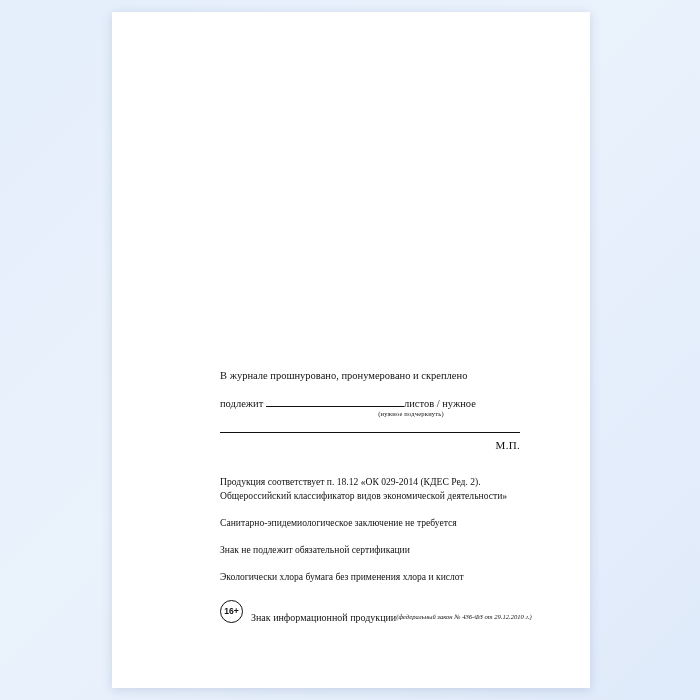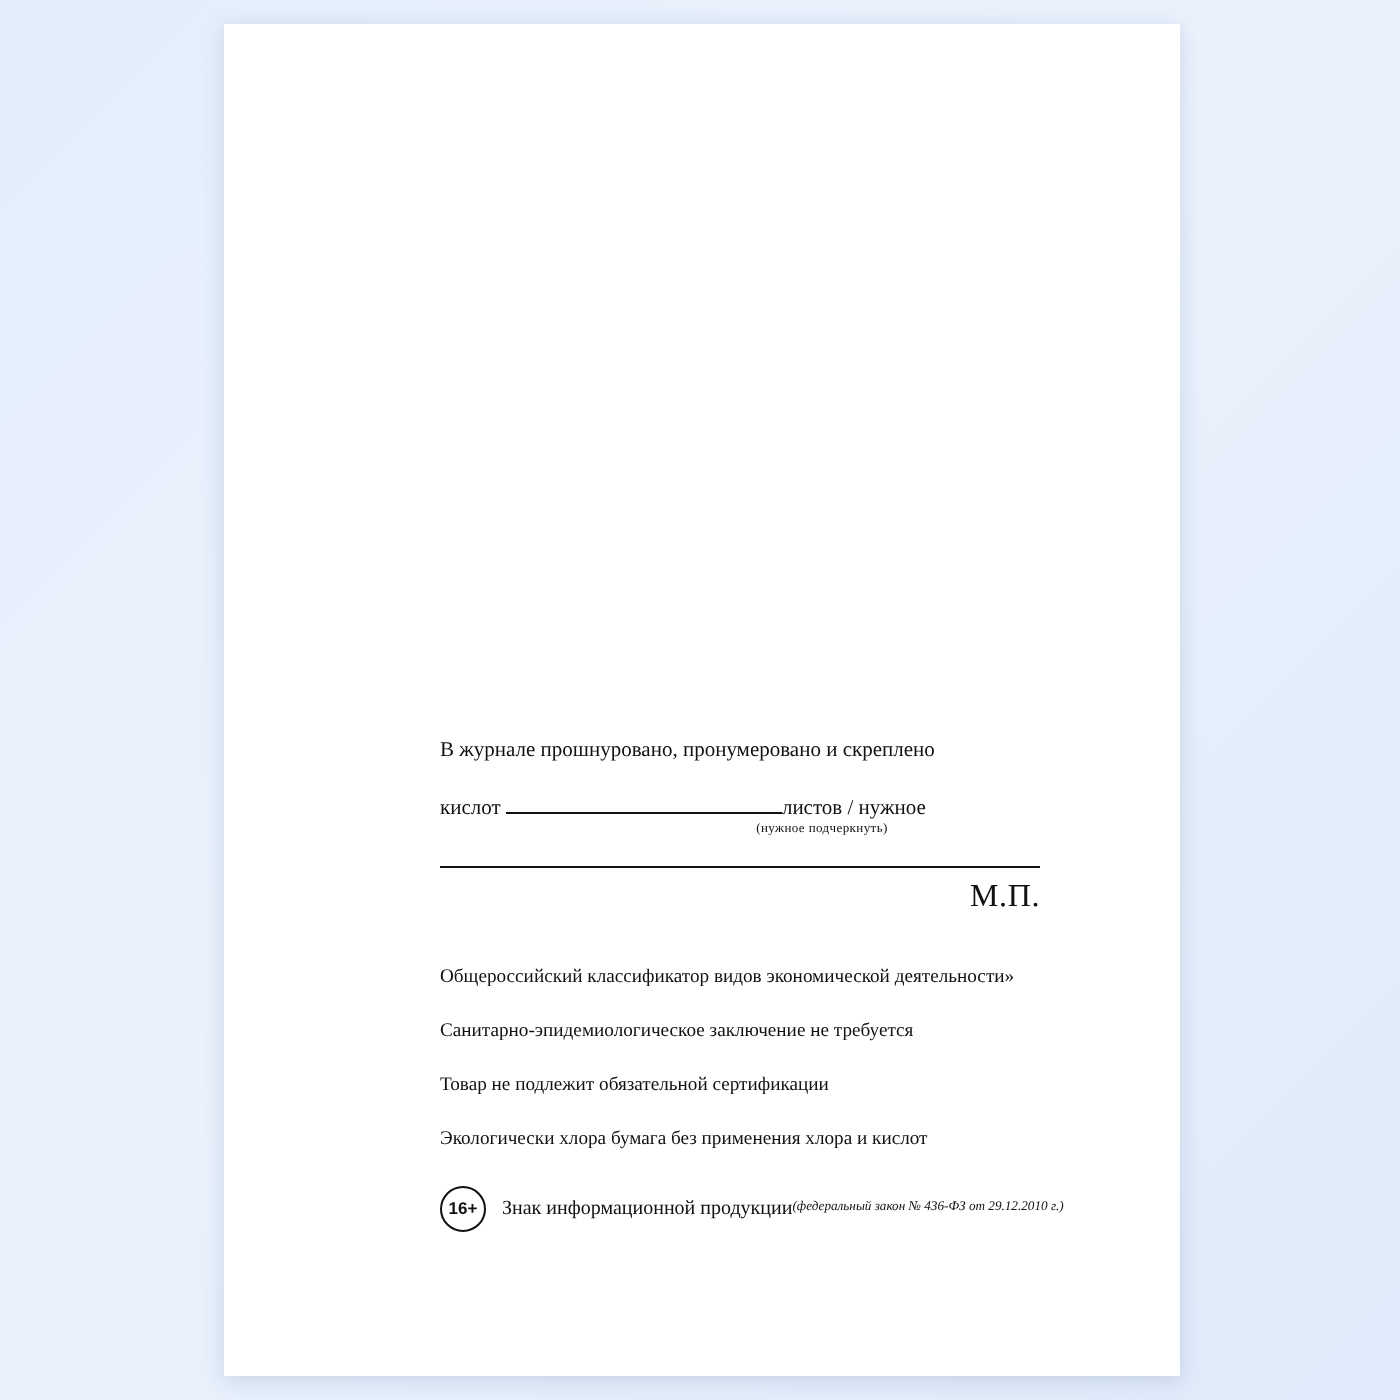--- a/index.html
+++ b/index.html
@@ -65,21 +65,21 @@
     margin-top: -1px;
     letter-spacing: 0.2px;
   }
   .rule {
     width: 300px;
     border-bottom: 1px solid #111;
     height: 1px;
     margin-top: 12px;
   }
   .mp {
-    font-size: 16px;
+    font-size: 11px;
     text-align: right;
     width: 300px;
     margin-top: 6px;
     letter-spacing: 0.3px;
   }
   .group-cert {
     margin-top: 24px;
   }
   .cert-line {
     font-size: 9.6px;
@@ -87,21 +87,21 @@
     white-space: nowrap;
   }
   .italic {
     font-style: italic;
   }
   .spaced {
     margin-top: 13px;
   }
   .age-row {
     display: flex;
-    align-items: center;
+    align-items: flex-end;
     margin-top: 16px;
   }
   .age-badge {
     width: 21px;
     height: 21px;
     border-radius: 50%;
     border: 1.4px solid #111;
     display: flex;
     align-items: center;
     justify-content: center;
@@ -130,35 +130,36 @@
 </head>
 <body>
 
 <div id="stage">
   <div id="page">
     <div id="content">
 
       <div class="line row1">В журнале прошнуровано, пронумеровано и скреплено</div>
 
       <div class="line blk">
-        <span>кислот</span>
+        <span>подлежит</span>
         <span class="fill f-long"></span><span>листов / нужное</span>
         <span class="hint">(нужное подчеркнуть)</span>
       </div>
 
 
 
       <div class="rule"></div>
 
       <div class="mp">М.П.</div>
 
       <div class="group-cert">
+        <div class="cert-line">Продукция соответствует п. 18.12 «ОК 029-2014 (КДЕС Ред. 2).</div>
         <div class="cert-line">Общероссийский классификатор видов экономической деятельности»</div>
         <div class="cert-line spaced">Санитарно-эпидемиологическое заключение не требуется</div>
-        <div class="cert-line spaced">Товар не подлежит обязательной сертификации</div>
+        <div class="cert-line spaced">Знак не подлежит обязательной сертификации</div>
         <div class="cert-line spaced">Экологически хлора бумага без применения хлора и кислот</div>
       </div>
 
       <div class="age-row">
         <div class="age-badge">16+</div>
         <div class="age-text-wrap">
           <div class="age-title">Знак информационной продукции</div>
           <div class="age-sub">(федеральный закон № 436-ФЗ от 29.12.2010 г.)</div>
         </div>
       </div>

